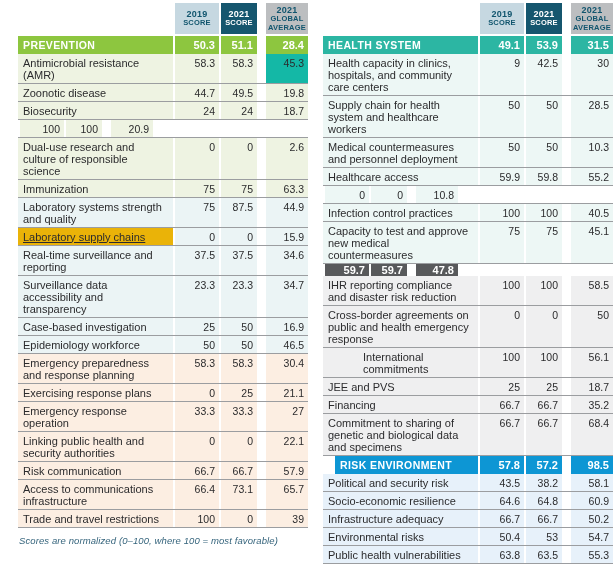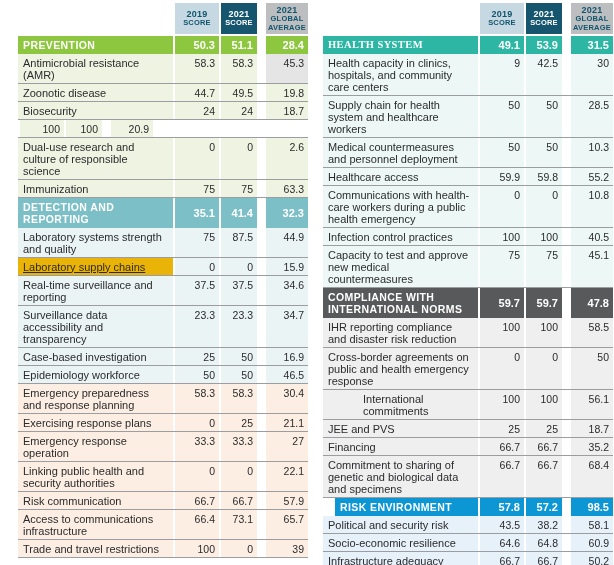--- a/index.html
+++ b/index.html
@@ -72,21 +72,21 @@
         <div class="bar">
           <div class="title" style="background: rgb(141, 198, 63);">PREVENTION</div>
           <div class="cell c1" style="background: rgb(141, 198, 63);">50.3</div>
           <div class="cell c2" style="background: rgb(141, 198, 63);">51.1</div>
           <div class="cell c3" style="background: rgb(141, 198, 63);">28.4</div>
         </div>
         <div class="body-row">
           <div class="label" style="background: rgb(238, 243, 226);">Antimicrobial resistance (AMR)</div>
           <div class="cell c1" style="background: rgb(238, 243, 226);">58.3</div>
           <div class="cell c2" style="background: rgb(238, 243, 226);">58.3</div>
-          <div class="cell c3" style="background: #e5e5e5;">45.3</div>
+          <div class="cell c3" style="background: #14b8a6;">45.3</div>
         </div>
         <div class="body-row">
           <div class="label" style="background: rgb(238, 243, 226);">Zoonotic disease</div>
           <div class="cell c1" style="background: rgb(238, 243, 226);">44.7</div>
           <div class="cell c2" style="background: rgb(238, 243, 226);">49.5</div>
           <div class="cell c3" style="background: rgb(238, 243, 226);">19.8</div>
         </div>
         <div class="body-row">
           <div class="label" style="background: rgb(238, 243, 226);">Biosecurity</div>
           <div class="cell c1" style="background: rgb(238, 243, 226);">24</div>
@@ -102,26 +102,20 @@
           <div class="label" style="background: rgb(238, 243, 226);">Dual-use research and culture of responsible science</div>
           <div class="cell c1" style="background: rgb(238, 243, 226);">0</div>
           <div class="cell c2" style="background: rgb(238, 243, 226);">0</div>
           <div class="cell c3" style="background: rgb(238, 243, 226);">2.6</div>
         </div>
         <div class="body-row">
           <div class="label" style="background: rgb(238, 243, 226);">Immunization</div>
           <div class="cell c1" style="background: rgb(238, 243, 226);">75</div>
           <div class="cell c2" style="background: rgb(238, 243, 226);">75</div>
           <div class="cell c3" style="background: rgb(238, 243, 226);">63.3</div>
-        </div>
-        <div class="bar">
-          <div class="title" style="background: rgb(124, 191, 199);">DETECTION AND REPORTING</div>
-          <div class="cell c1" style="background: rgb(124, 191, 199);">35.1</div>
-          <div class="cell c2" style="background: rgb(124, 191, 199);">41.4</div>
-          <div class="cell c3" style="background: rgb(124, 191, 199);">32.3</div>
         </div>
         <div class="body-row">
           <div class="label" style="background: rgb(235, 244, 245);">Laboratory systems strength and quality</div>
           <div class="cell c1" style="background: rgb(235, 244, 245);">75</div>
           <div class="cell c2" style="background: rgb(235, 244, 245);">87.5</div>
           <div class="cell c3" style="background: rgb(235, 244, 245);">44.9</div>
         </div>
         <div class="body-row">
           <div class="label" style="background: #eab308; text-decoration: underline;">Laboratory supply chains</div>
           <div class="cell c1" style="background: rgb(235, 244, 245);">0</div>
@@ -208,21 +202,21 @@
           <div class="hcell c2" style="background: rgb(21, 86, 110); color: rgb(255, 255, 255);">
             <div class="year">2021</div>
             <div class="lbl">SCORE</div>
           </div>
           <div class="hcell c3" style="background: rgb(188, 190, 192); color: rgb(17, 85, 110);">
             <div class="year">2021</div>
             <div class="lbl">GLOBAL AVERAGE</div>
           </div>
         </div>
         <div class="bar">
-          <div class="title" style="background: rgb(44, 182, 163); font-family: Liberation Serif, serif;">HEALTH SYSTEM</div>
+          <div class="title" style="background: rgb(44, 182, 163);">HEALTH SYSTEM</div>
           <div class="cell c1" style="background: rgb(44, 182, 163);">49.1</div>
           <div class="cell c2" style="background: rgb(44, 182, 163);">53.9</div>
           <div class="cell c3" style="background: rgb(44, 182, 163);">31.5</div>
         </div>
         <div class="body-row">
           <div class="label" style="background: rgb(237, 247, 245);">Health capacity in clinics, hospitals, and community care centers</div>
           <div class="cell c1" style="background: rgb(237, 247, 245);">9</div>
           <div class="cell c2" style="background: rgb(237, 247, 245);">42.5</div>
           <div class="cell c3" style="background: rgb(237, 247, 245);">30</div>
         </div>
@@ -238,39 +232,37 @@
           <div class="cell c2" style="background: rgb(237, 247, 245);">50</div>
           <div class="cell c3" style="background: rgb(237, 247, 245);">10.3</div>
         </div>
         <div class="body-row">
           <div class="label" style="background: rgb(237, 247, 245);">Healthcare access</div>
           <div class="cell c1" style="background: rgb(237, 247, 245);">59.9</div>
           <div class="cell c2" style="background: rgb(237, 247, 245);">59.8</div>
           <div class="cell c3" style="background: rgb(237, 247, 245);">55.2</div>
         </div>
         <div class="body-row">
-          <div class="label" style="background: rgb(237, 247, 245);">Communications with health-care workers during a public health emergency</div>
           <div class="cell c1" style="background: rgb(237, 247, 245);">0</div>
           <div class="cell c2" style="background: rgb(237, 247, 245);">0</div>
           <div class="cell c3" style="background: rgb(237, 247, 245);">10.8</div>
         </div>
         <div class="body-row">
           <div class="label" style="background: rgb(237, 247, 245);">Infection control practices</div>
           <div class="cell c1" style="background: rgb(237, 247, 245);">100</div>
           <div class="cell c2" style="background: rgb(237, 247, 245);">100</div>
           <div class="cell c3" style="background: rgb(237, 247, 245);">40.5</div>
         </div>
         <div class="body-row">
           <div class="label" style="background: rgb(237, 247, 245);">Capacity to test and approve new medical countermeasures</div>
           <div class="cell c1" style="background: rgb(237, 247, 245);">75</div>
           <div class="cell c2" style="background: rgb(237, 247, 245);">75</div>
           <div class="cell c3" style="background: rgb(237, 247, 245);">45.1</div>
         </div>
         <div class="bar">
-          <div class="title" style="background: rgb(88, 89, 91);">COMPLIANCE WITH INTERNATIONAL NORMS</div>
           <div class="cell c1" style="background: rgb(88, 89, 91);">59.7</div>
           <div class="cell c2" style="background: rgb(88, 89, 91);">59.7</div>
           <div class="cell c3" style="background: rgb(88, 89, 91);">47.8</div>
         </div>
         <div class="body-row">
           <div class="label" style="background: rgb(239, 239, 240);">IHR reporting compliance and disaster risk reduction</div>
           <div class="cell c1" style="background: rgb(239, 239, 240);">100</div>
           <div class="cell c2" style="background: rgb(239, 239, 240);">100</div>
           <div class="cell c3" style="background: rgb(239, 239, 240);">58.5</div>
         </div>

